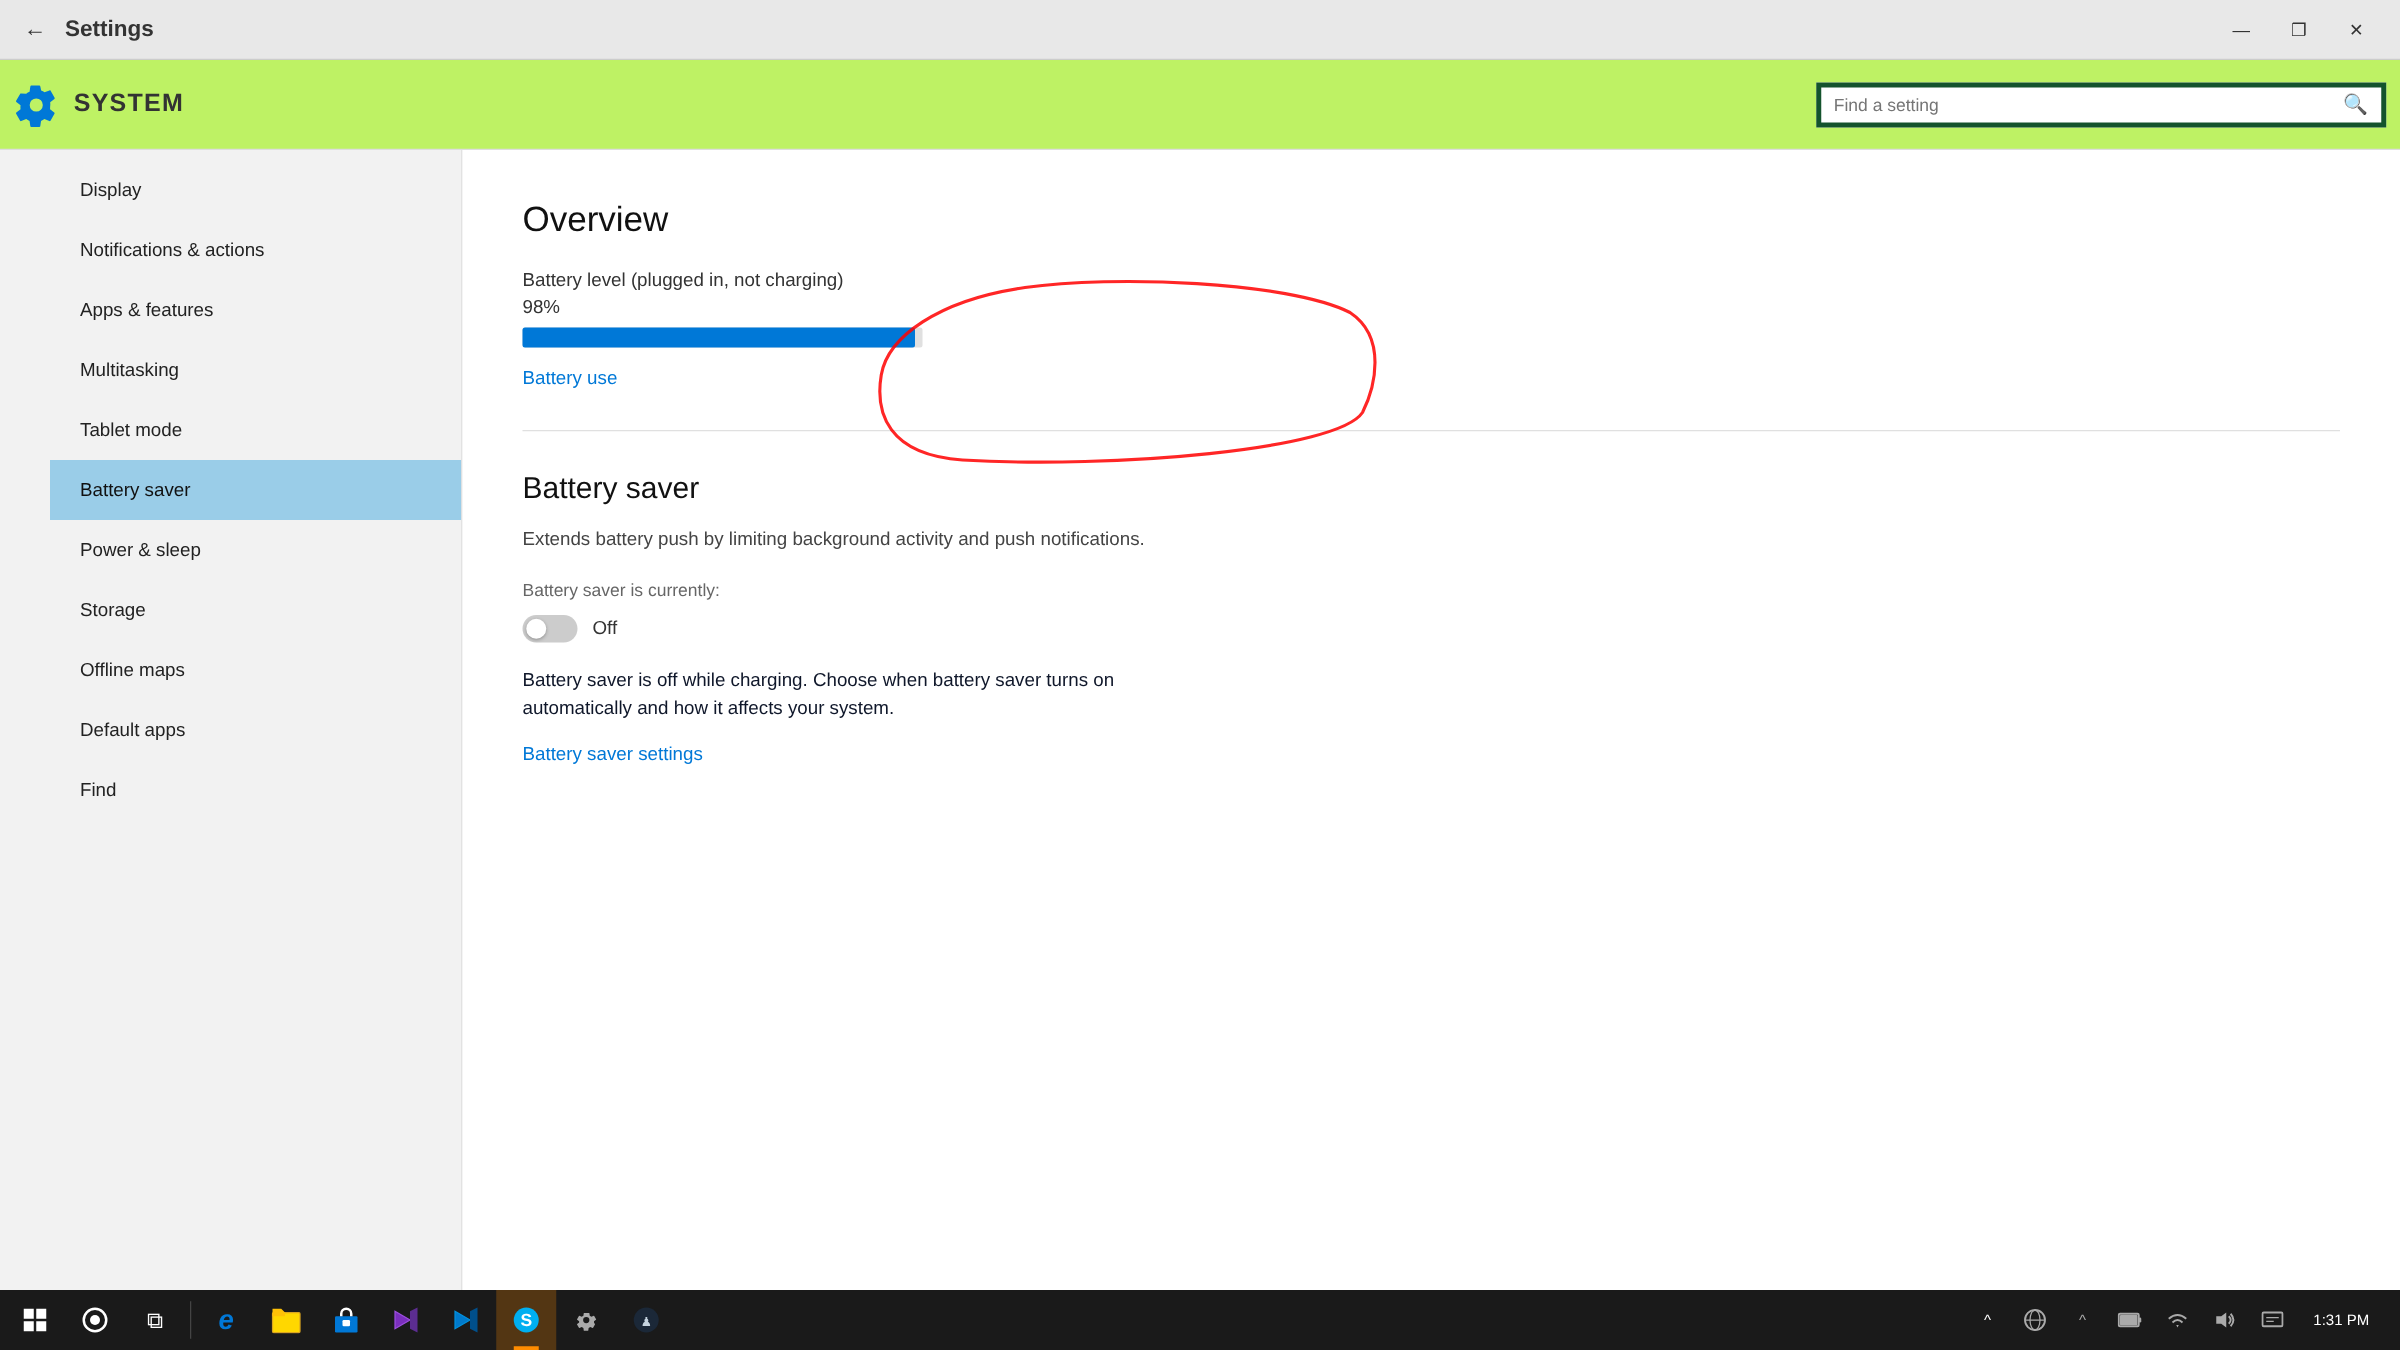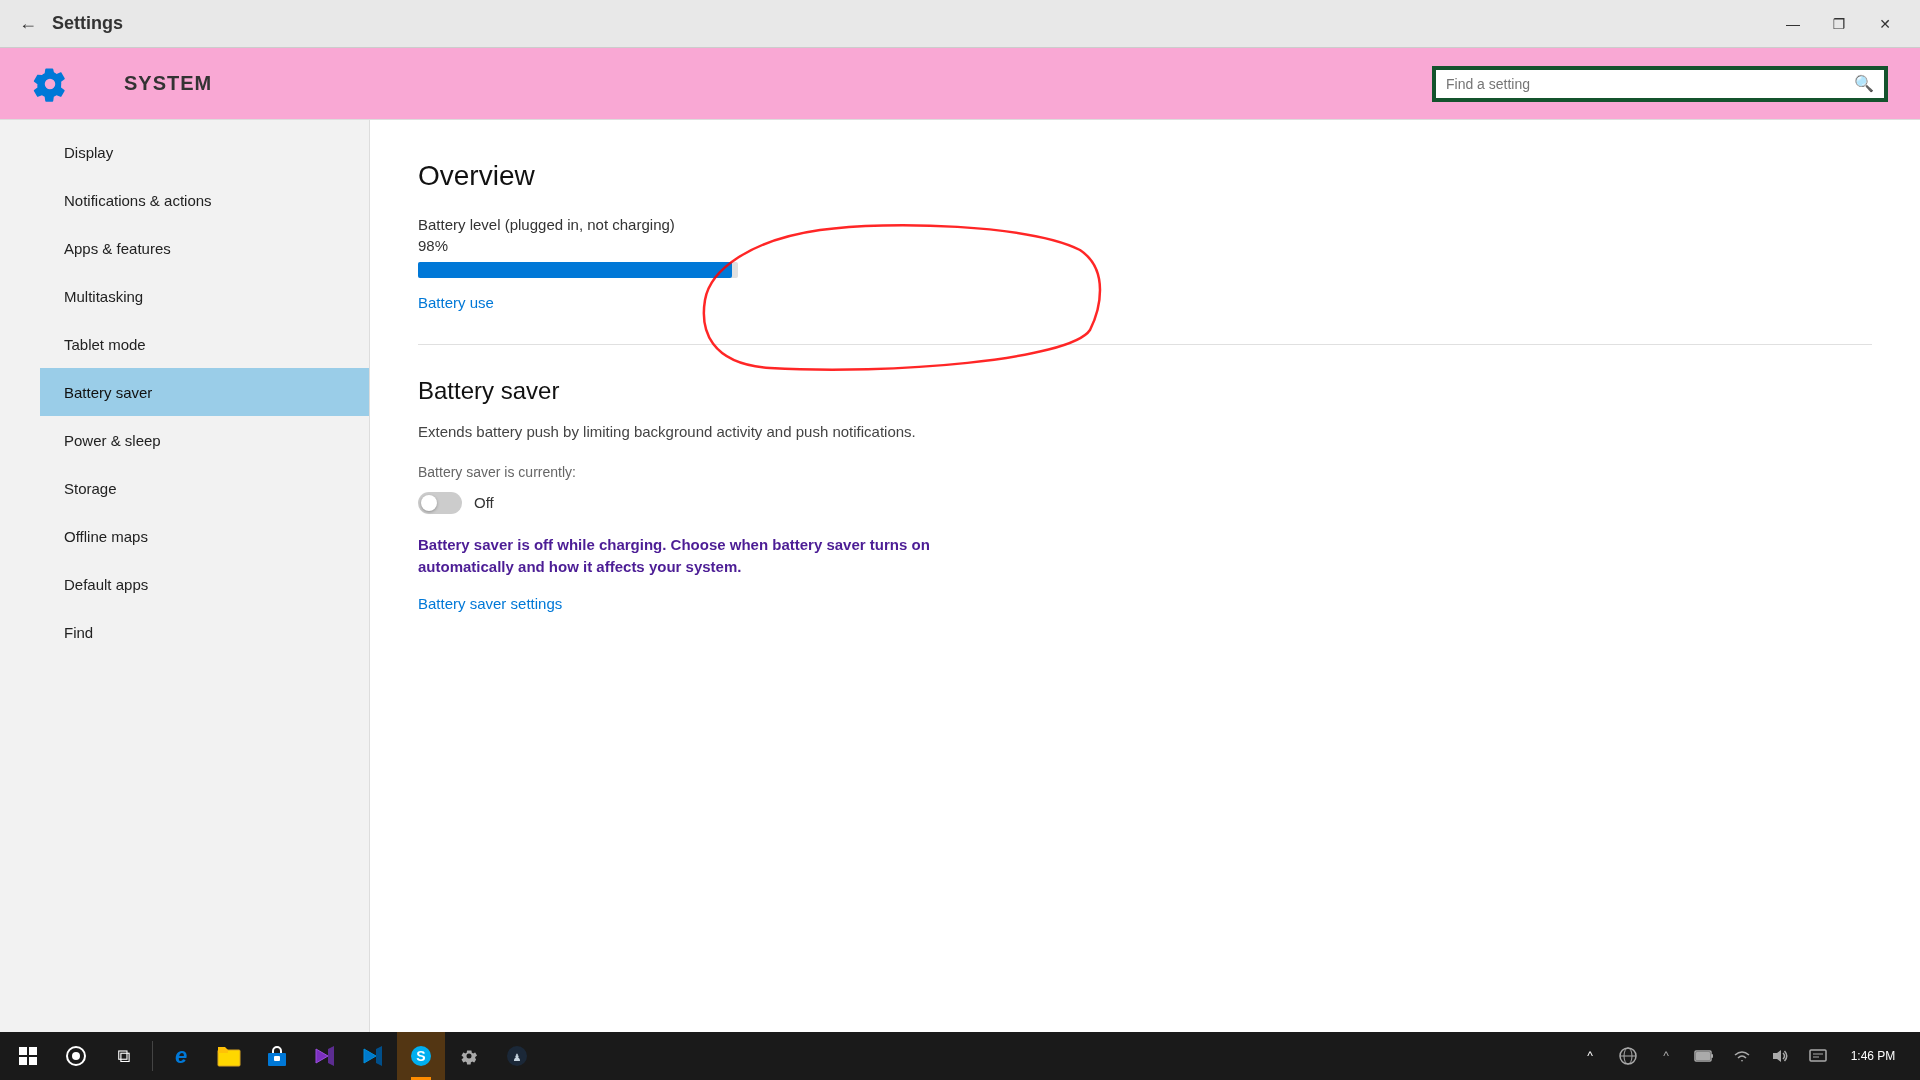--- a/index.html
+++ b/index.html
@@ -30,27 +30,26 @@
     }
     .title-bar-btn {
       width: 46px; height: 32px;
       display: flex; align-items: center; justify-content: center;
       cursor: pointer; font-size: 14px; color: #333;
     }
 
     
     .app-header {
       height: 72px;
-      background: #f9a8d4;
+      background: #bef264;
       display: flex;
       align-items: center;
-      padding: 0 32px;
+      padding: 0 11px;
       border-bottom: 1px solid #ddd;
       flex-shrink: 0;
-      gap: 44px;
     }
     .app-header-gear {
       width: 36px; height: 36px; margin-right: 12px;
       color: #0078d7;
     }
     .app-header-title {
       font-size: 20px; font-weight: 600; color: #333; flex: 1;
       letter-spacing: 1px;
     }
     .search-box {
@@ -190,25 +189,24 @@
       position: absolute;
       top: 3px; left: 3px;
       box-shadow: 0 1px 3px rgba(0,0,0,0.3);
     }
     .toggle-label {
       font-size: 15px;
       color: #333;
     }
     .battery-saver-note {
       font-size: 15px;
-      color: #4c1d95;
+      color: #0f172a;
       margin-bottom: 16px;
       line-height: 1.5;
       max-width: 520px;
-      font-weight: bold;
     }
     .battery-saver-settings-link {
       color: #0078d7;
       font-size: 15px;
       cursor: pointer;
       text-decoration: none;
     }
 
     
     .taskbar {
@@ -443,16 +441,16 @@
       </svg>
     </div>
     <div class="taskbar-tray-item">
       <svg width="18" height="16" viewBox="0 0 18 16" fill="none">
         <rect x="1" y="2" width="16" height="11" rx="1" stroke="#aaa" stroke-width="1.5"></rect>
         <line x1="4" y1="6" x2="14" y2="6" stroke="#aaa" stroke-width="1"></line>
         <line x1="4" y1="9" x2="10" y2="9" stroke="#aaa" stroke-width="1"></line>
       </svg>
     </div>
     <div class="taskbar-clock">
-      <span>1:46 PM</span>
+      <span>1:31 PM</span>
     </div>
   </div>
 </div>
 
 </body></html>

